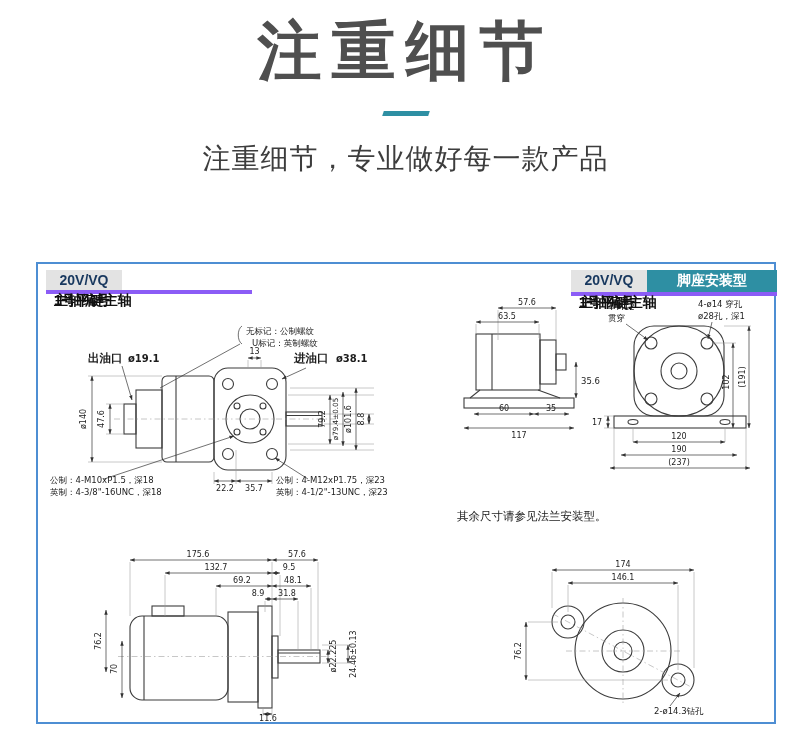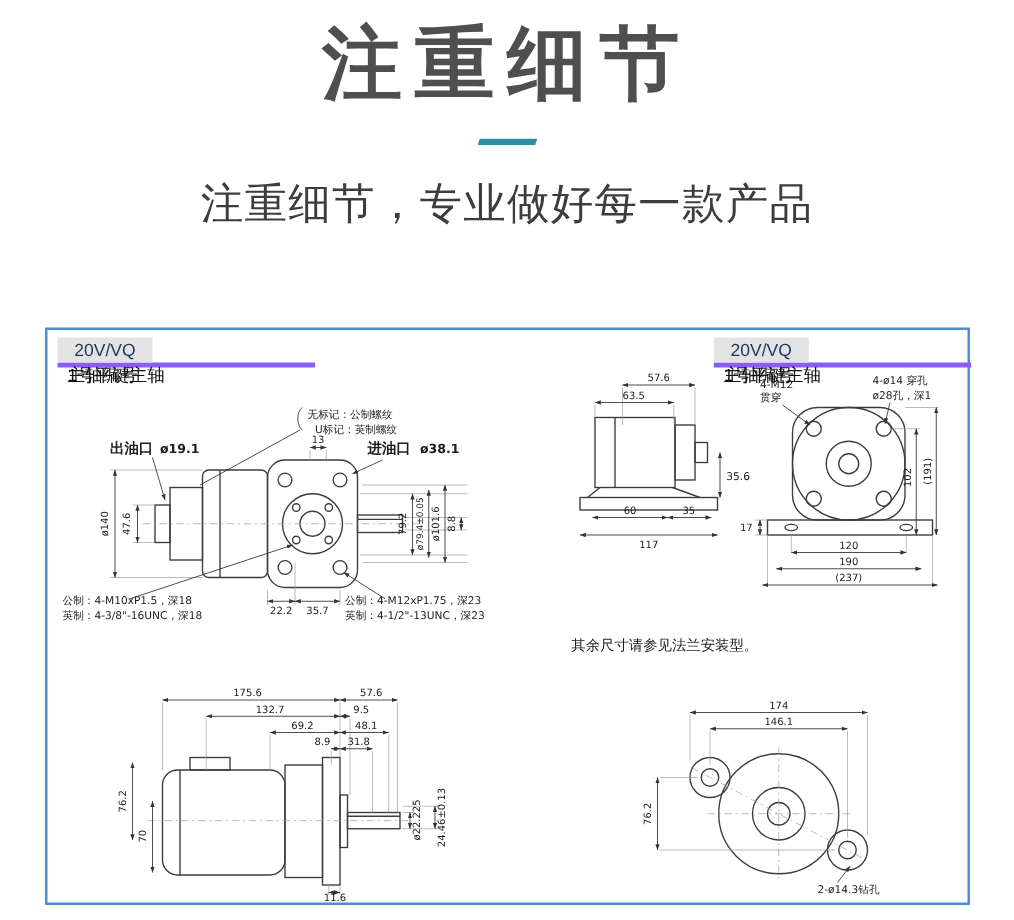--- a/index.html
+++ b/index.html
@@ -12,28 +12,28 @@
     margin-top: 8px; text-align: center;
     font-size: 64px; font-weight: bold; letter-spacing: 10px;
     color: var(--title_gray, #4f4f4f);
   }
   .title-divider {
     width: 46px; height: 5px; margin: 16px auto 0;
     background: var(--teal, #2e8fa3); transform: skewX(-18deg);
   }
   .page-subtitle {
     margin-top: 24px; text-align: center;
-    font-size: 34px; font-weight: 500; letter-spacing: 1px; color: #3d3d3d;
+    font-size: 28px; font-weight: 500; letter-spacing: 1px; color: #3d3d3d;
   }
   .panel {
     position: absolute; left: 36px; top: 262px; width: 740px; height: 462px;
     border: 2px solid var(--panel_border, #4e8ed3); background: #fff;
   }
   .panel * { position: absolute; }
-  .hdr { font-size: 14px; font-weight: normal; width: 206px; position: absolute; }
+  .hdr { font-size: 14px; font-weight: bold; width: 206px; position: absolute; }
   .hdr .row1 { position: static; display: flex; }
   .hdr .cell-model {
     position: static; background: #e3e3e3; color: #17375e;
     padding: 2px 0; width: 76px; text-align: center;
   }
   .hdr .cell-type {
     position: static; background: var(--teal, #2e8fa3); color: #fff;
     padding: 2px 0; flex: 1; text-align: center;
   }
   .hdr .row2 {
@@ -68,20 +68,21 @@
     </div>
     <div class="row2">
       <span>主轴编号</span>
       <span>1号平键主轴</span>
     </div>
   </div>
 
   <div class="hdr" style="left:533px; top:6px;">
     <div class="row1">
       <span class="cell-model">20V/VQ</span>
+      <span class="cell-type">脚座安装型</span>
     </div>
     <div class="row2">
       <span>主轴编号</span>
       <span>1号平键主轴</span>
     </div>
   </div>
 
   <svg style="left:6px; top:30px;" width="360" height="212" viewBox="0 0 360 212">
     <defs>
       <marker id="a1" viewBox="0 0 10 10" refX="9.5" refY="5" markerWidth="7" markerHeight="7" orient="auto-start-reverse">

